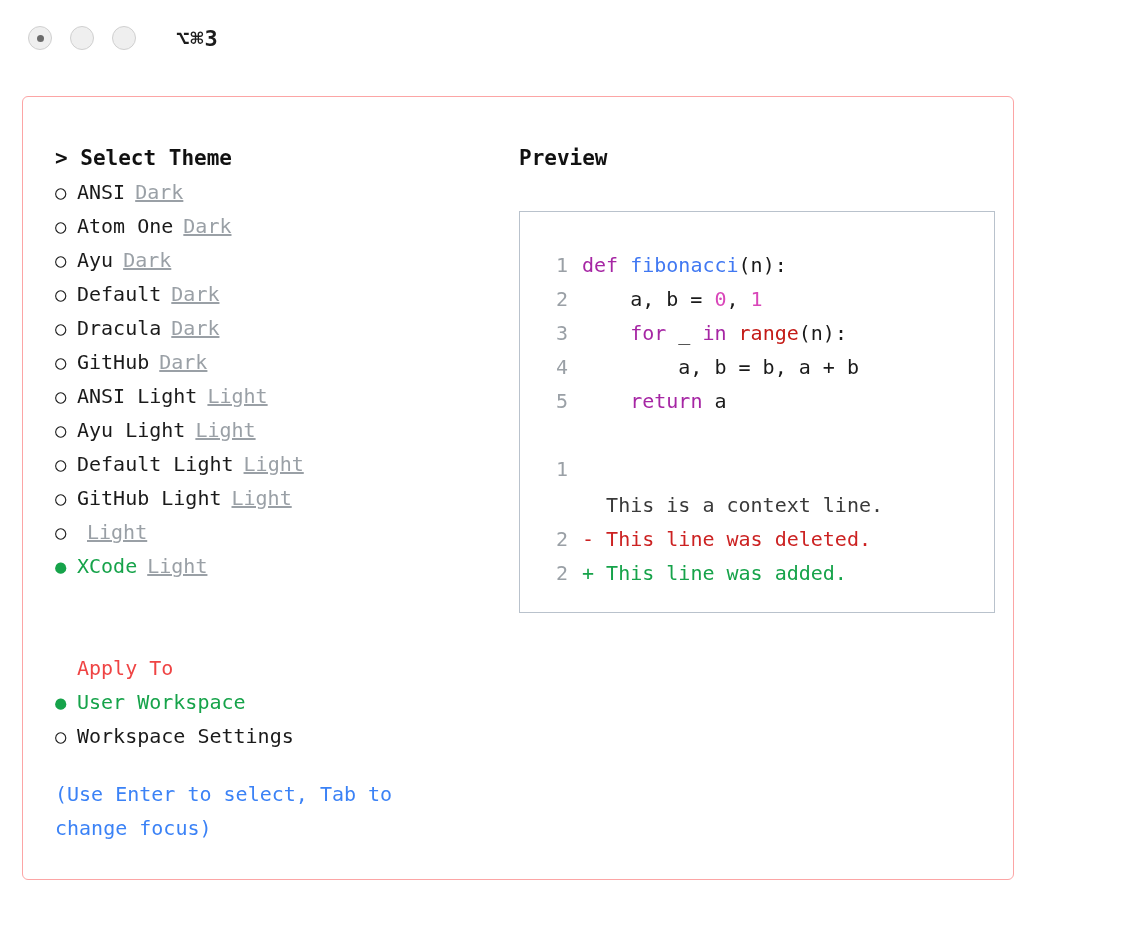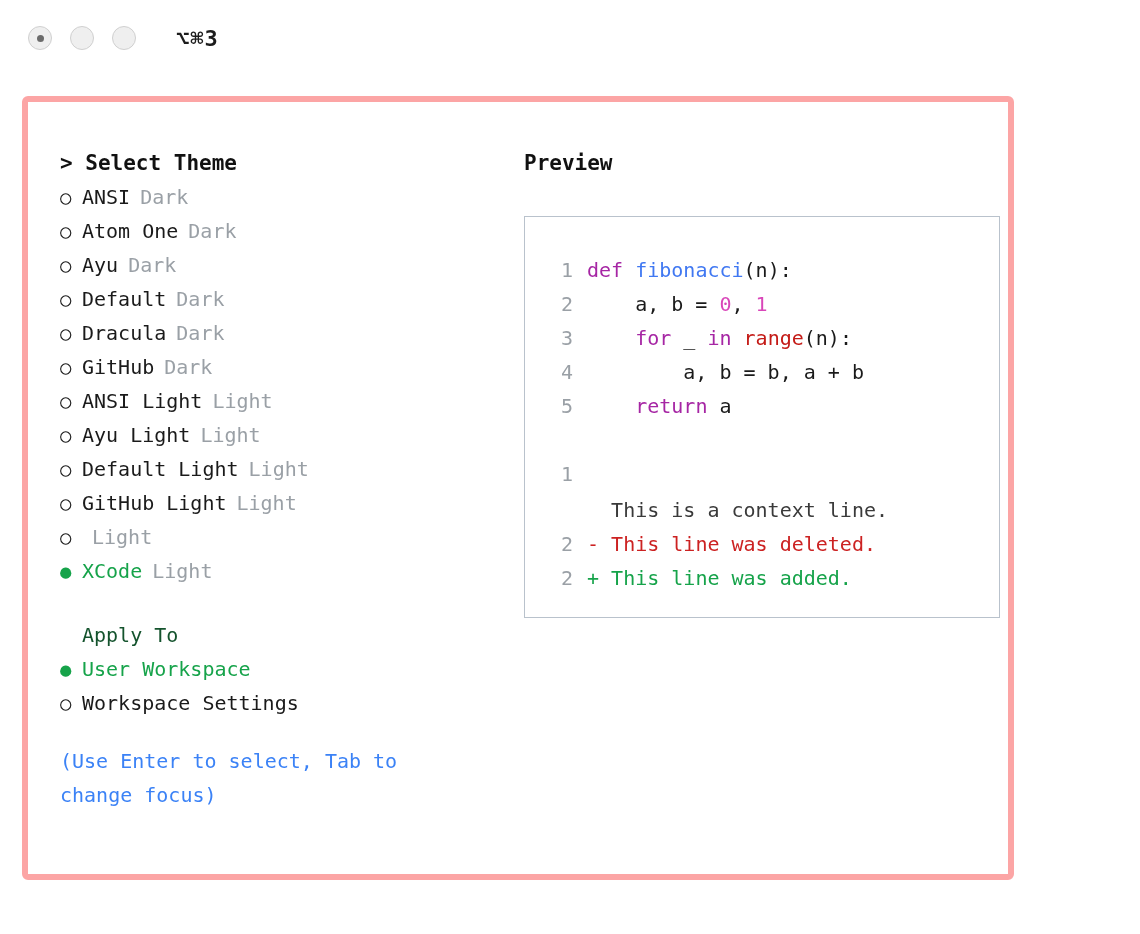--- a/index.html
+++ b/index.html
@@ -53,21 +53,21 @@
     font-weight: bold;
     color: #1c1c1c;
     letter-spacing: 1px;
   }
   .panel {
     position: absolute;
     left: 22px;
     top: 96px;
     width: 992px;
     height: 784px;
-    border: 6px solid #fca5a5;
+    border: 1px solid #fca5a5;
     border-radius: 6px;
     box-sizing: border-box;
     background: #fff;
   }
   .content {
     position: absolute;
     left: 0; top: 0;
     width: 100%;
     height: 100%;
     padding: 44px 0 0 16px;
@@ -111,28 +111,30 @@
   }
   .name {
     color: #1a1a1a;
   }
   .theme-row.selected .name {
     color: #16a34a;
   }
   .variant {
     color: #9aa0a6;
     margin-left: 10px;
+    text-decoration: underline;
   }
   .gap-md { height: 30px; }
   .apply-label {
     font-size: 20px;
     line-height: 34px;
-    color: #14532d;
+    color: #ef4444;
     padding-left: 22px;
     white-space: pre;
+    margin-top: 38px;
   }
   .hint {
     font-size: 20px;
     line-height: 34px;
     color: #3b82f6;
     max-width: 420px;
     white-space: pre-wrap;
     margin-top: 24px;
   }
   .preview-title {

